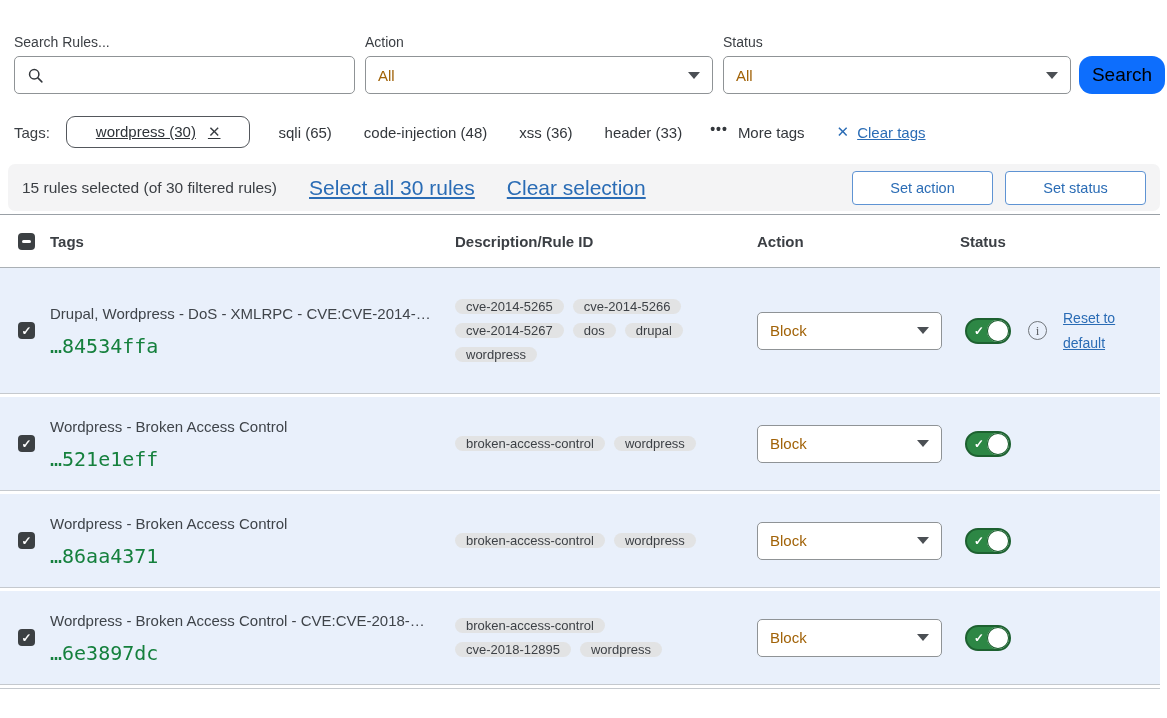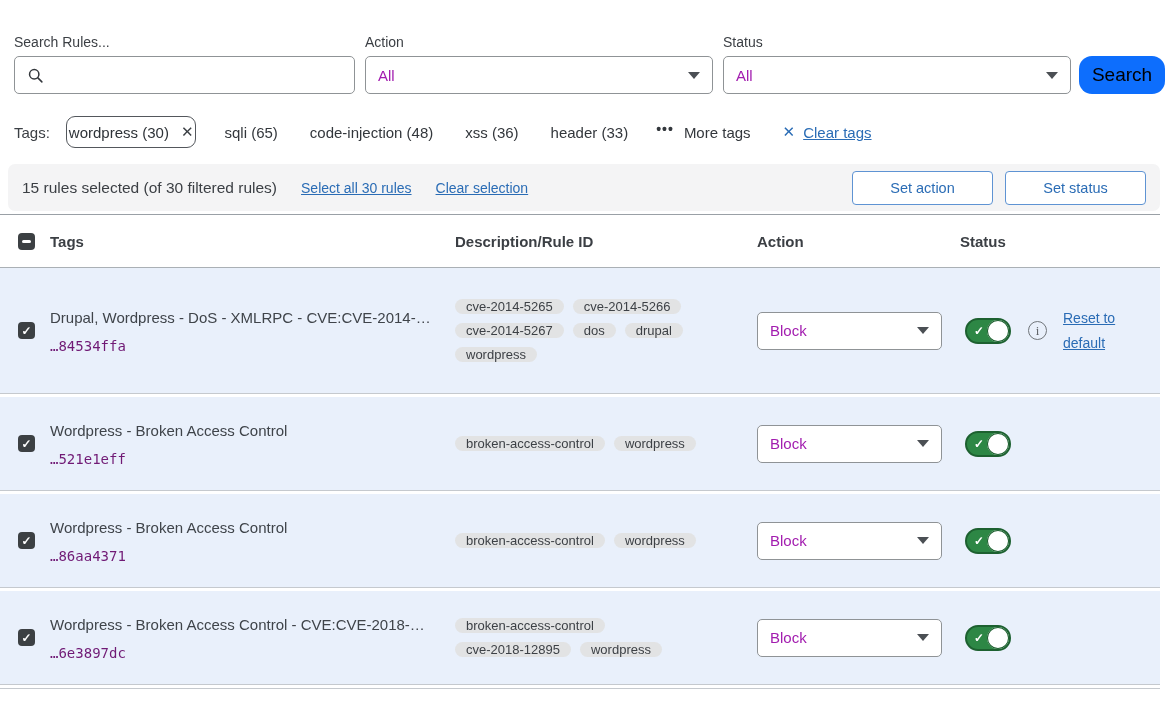--- a/index.html
+++ b/index.html
@@ -8,53 +8,53 @@
   .page { padding:10px 2px 0 0; }
 
   
   .title { font-size:20px; font-weight:700; color:#1f2327; margin:4px 0 0 14px; }
 
   
   .filters { display:flex; align-items:flex-end; margin:24px 0 0 14px; }
   .field label { display:block; font-size:14px; color:#3b3f44; margin-bottom:6px; }
   .input, .selectbox {
     height:38px; border:1px solid #8f9396; border-radius:5px; background:#fff;
-    display:flex; align-items:center; padding:0 12px; font-size:15px; color:#a21caf;
+    display:flex; align-items:center; padding:0 12px; font-size:15px; color:#a16207;
   }
   .search-field .input { width:341px; }
   .action-field { margin-left:10px; }
   .status-field { margin-left:10px; }
   .action-field .selectbox, .status-field .selectbox { width:348px; justify-content:space-between; }
   .caret { width:0; height:0; border-left:6px solid transparent; border-right:6px solid transparent;
            border-top:7px solid #4b4f54; margin-left:8px; }
   .btn-primary {
     margin-left:8px; height:38px; width:86px; border:none; border-radius:13px;
     background:#0d6efd; color:#000000; font-size:19px; font-family:inherit; cursor:pointer;
   }
   .mag { width:17px; height:17px; }
 
   
   .tagsbar { display:flex; align-items:center; margin:20px 0 0 14px; font-size:15px; height:36px; }
   .tags-label { color:#3b3f44; margin-right:16px; }
-  .tag-chip { display:flex; align-items:flex-end; gap:12px; border:1.4px solid #53575c; border-radius:9px;
-    padding:6px 2px; color:#2e3338; cursor:pointer; }
+  .tag-chip { display:flex; align-items:flex-start; gap:12px; border:1.4px solid #53575c; border-radius:9px;
+    padding:6px 29px; color:#2e3338; cursor:pointer;text-decoration:underline; }
   .chip-x { font-size:15px; color:#3b3f44; }
   .taglist { display:flex; gap:32px; margin-left:28px; }
   .taglist span { cursor:pointer; color:#33373c; }
   .more { display:flex; align-items:center; gap:10px; margin-left:28px; cursor:pointer; color:#33373c; }
   .dots { letter-spacing:1px; font-weight:700; font-size:14px; position:relative; top:-3px; }
   .cleartags { display:flex; align-items:center; gap:8px; margin-left:32px; color:#2a6cb5; cursor:pointer; }
   .cleartags .x { font-size:15px; }
   .cleartags u { text-decoration:underline; }
 
   
   .selbar { margin:14px 0 0 8px; width:1152px; height:47px; background:#f4f4f5; border-radius:7px;
     display:flex; align-items:center; padding:0 14px; }
   .sel-summary { font-size:15.5px; color:#3b3f44; }
-  .sel-link { font-size:14px; color:#2a6cb5; text-decoration:underline; margin-left:24px; cursor:pointer; }
+  .sel-link { font-size:21px; color:#2a6cb5; text-decoration:underline; margin-left:32px; cursor:pointer; }
   .selbar .spacer { flex:1; }
   .btn-outline { width:141px; height:34px; background:#fff; border:1px solid #5e93d3; border-radius:4px;
     color:#2a6cb5; font-size:14.5px; font-family:inherit; cursor:pointer; }
   .btn-outline + .btn-outline { margin-left:12px; }
 
   
   .table { margin-top:3px; width:1160px; }
   .thead { border-top:1px solid #9aa0a6; border-bottom:1px solid #aab0b5; height:54px; }
   .grid { display:grid; grid-template-columns:32px 405px 302px 203px 1fr; align-items:center; padding-left:18px; }
   .thead.grid { height:54px; }
@@ -62,21 +62,21 @@
 
   .checkbox { width:17px; height:17px; background:#3c4043; border-radius:4px;
     display:flex; align-items:center; justify-content:center; cursor:pointer; }
   .checkbox .minus { width:9px; height:3px; background:#fff; border-radius:1.5px; }
   .checkbox .tick { color:#fff; font-size:12px; font-weight:700; line-height:1; }
 
   .trow { background:#e9f0fb; min-height:94px; border-bottom:1px solid #c5c9ce; margin-bottom:3px; }
   .trow.tall { min-height:126px; }
 
   .desc-line { font-size:15px; color:#3f444a; line-height:1.45; }
-  .rule-id { font-family:"DejaVu Sans Mono", monospace; font-size:14px; color:#701a75; margin-top:10px; }
+  .rule-id { font-family:"DejaVu Sans Mono", monospace; font-size:20px; color:#15803d; margin-top:10px; }
 
   .tags-wrap { display:flex; flex-wrap:wrap; gap:9px; max-width:268px; }
   .pill { background:#e2e3e4; border-radius:10px; padding:0 11px; font-size:13px; color:#3d4146; white-space:nowrap; }
 
   .row-select { width:185px; height:38px; justify-content:space-between; cursor:pointer; }
 
   .status-cell { display:flex; align-items:center; }
   .toggle { position:relative; width:46px; height:26px; border-radius:14px; background:#2d8745;
     border:2px solid #1d6130; cursor:pointer; flex-shrink:0; margin-left:5px; }
   .toggle .t-check { position:absolute; left:7px; top:4px; color:#fff; font-size:12px; font-weight:700; }

